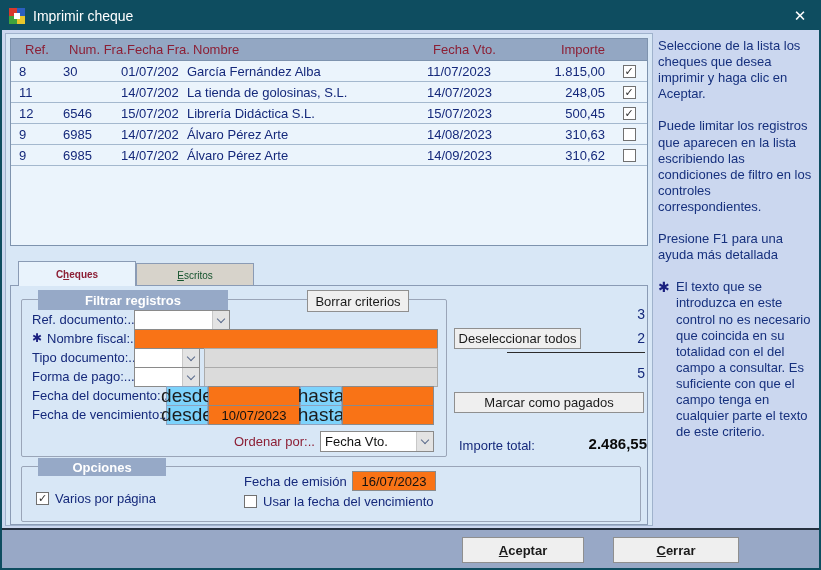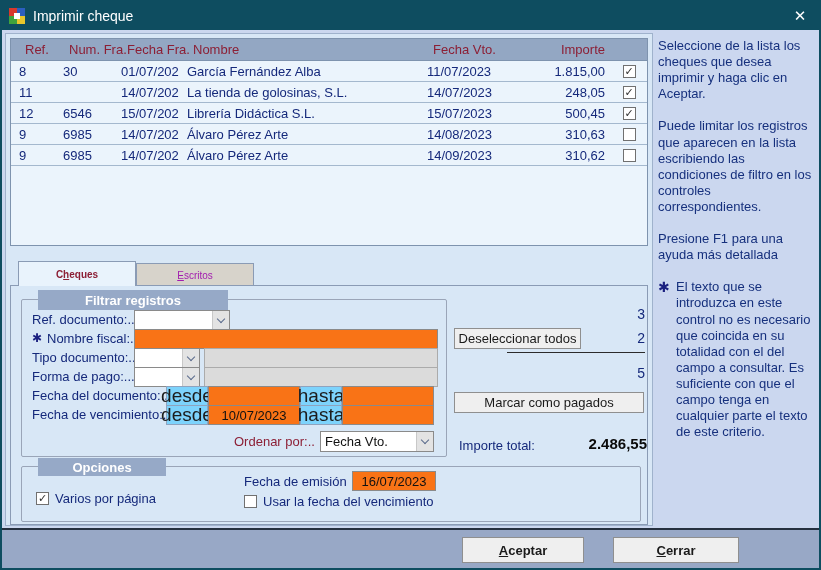--- a/index.html
+++ b/index.html
@@ -43,21 +43,21 @@
     display:flex; align-items:center; justify-content:center;
     font-size:11px; line-height:11px; color:#2F2F2F; }
 
   
   .tab { position:absolute; display:flex; align-items:center; justify-content:center;
     font-size:10px; cursor:default; }
   .tab-active { left:12px; top:227px; width:118px; height:25px; background:#E9F3FC;
     border:1px solid #8A9BB5; border-bottom:none; z-index:2;
     color:#8C1F35; font-weight:bold; }
   .tab-inactive { left:130px; top:229px; width:118px; height:23px; background:#D7D3CB;
-    border:1px solid #8A9BB5; border-bottom:none; color:#a21caf; }
+    border:1px solid #8A9BB5; border-bottom:none; color:#14532d; }
   .accel { text-decoration:underline; }
 
   .tab-panel { position:absolute; left:4px; top:251px; width:638px; height:240px;
     border:1px solid #8A9BB5; background:#D8E7F6; }
 
   
   .group { position:absolute; border:1px solid #9AA5B8; border-radius:2px; }
   .group-badge { position:absolute; background:#96A9C7; color:#fff; font-weight:bold;
     font-size:13px; display:flex; align-items:center; justify-content:center; }
   .filter-group { left:10px; top:13px; width:426px; height:158px; }
@@ -250,20 +250,21 @@
 
         <span class="fr-label maroon" style="left:212px; top:134px;">Ordenar por:..</span>
         <div class="combo" style="left:298px; top:131px; width:114px; height:21px;">
           <span class="val">Fecha Vto.</span>
           <span class="arrow-btn">
               <span class="chev"></span>
             </span>
         </div>
       </div>
 
+      <button class="btn" style="left:296px; top:4px; width:102px; height:22px;">Borrar criterios</button>
 
       <span class="count" style="left:592px; top:20px;">3</span>
 
       <button class="btn" style="left:443px; top:42px; width:127px; height:21px;">Deseleccionar todos</button>
       <span class="count" style="left:592px; top:44px;">2</span>
 
       <div class="sum-line"></div>
       <span class="count" style="left:592px; top:79px;">5</span>
 
       <button class="btn" style="left:443px; top:106px; width:190px; height:21px;">Marcar como pagados</button>

